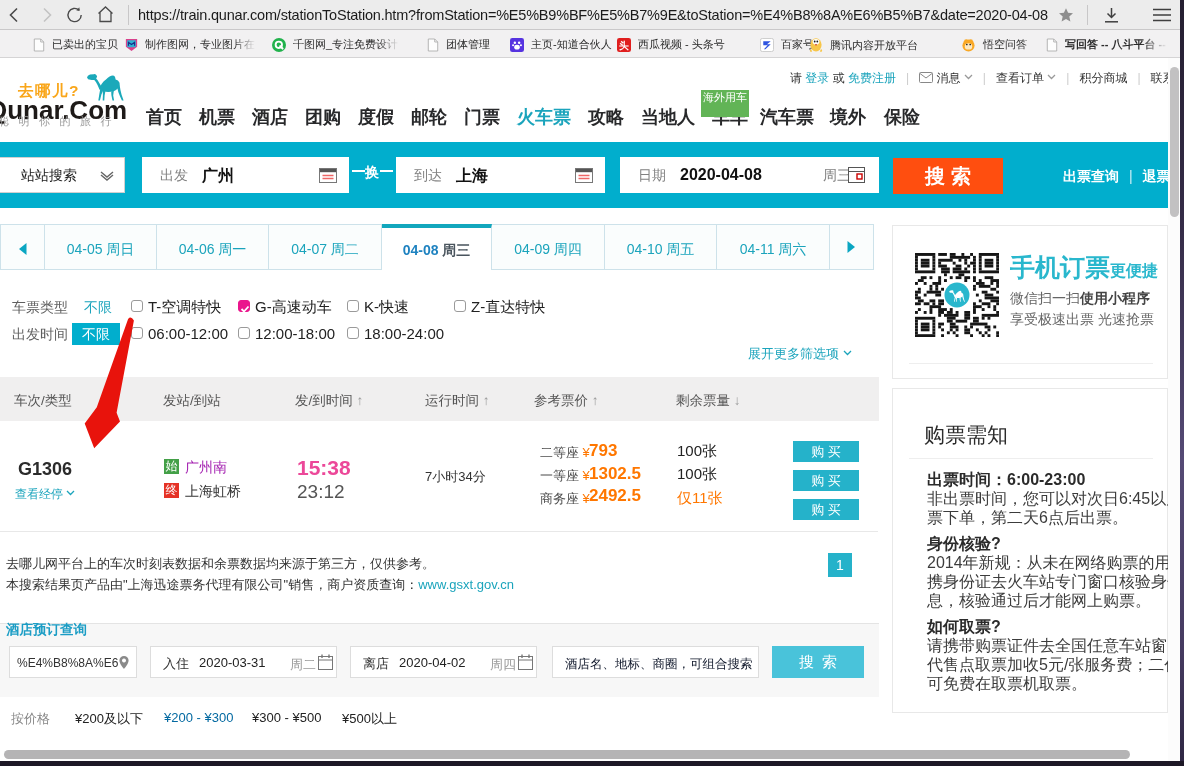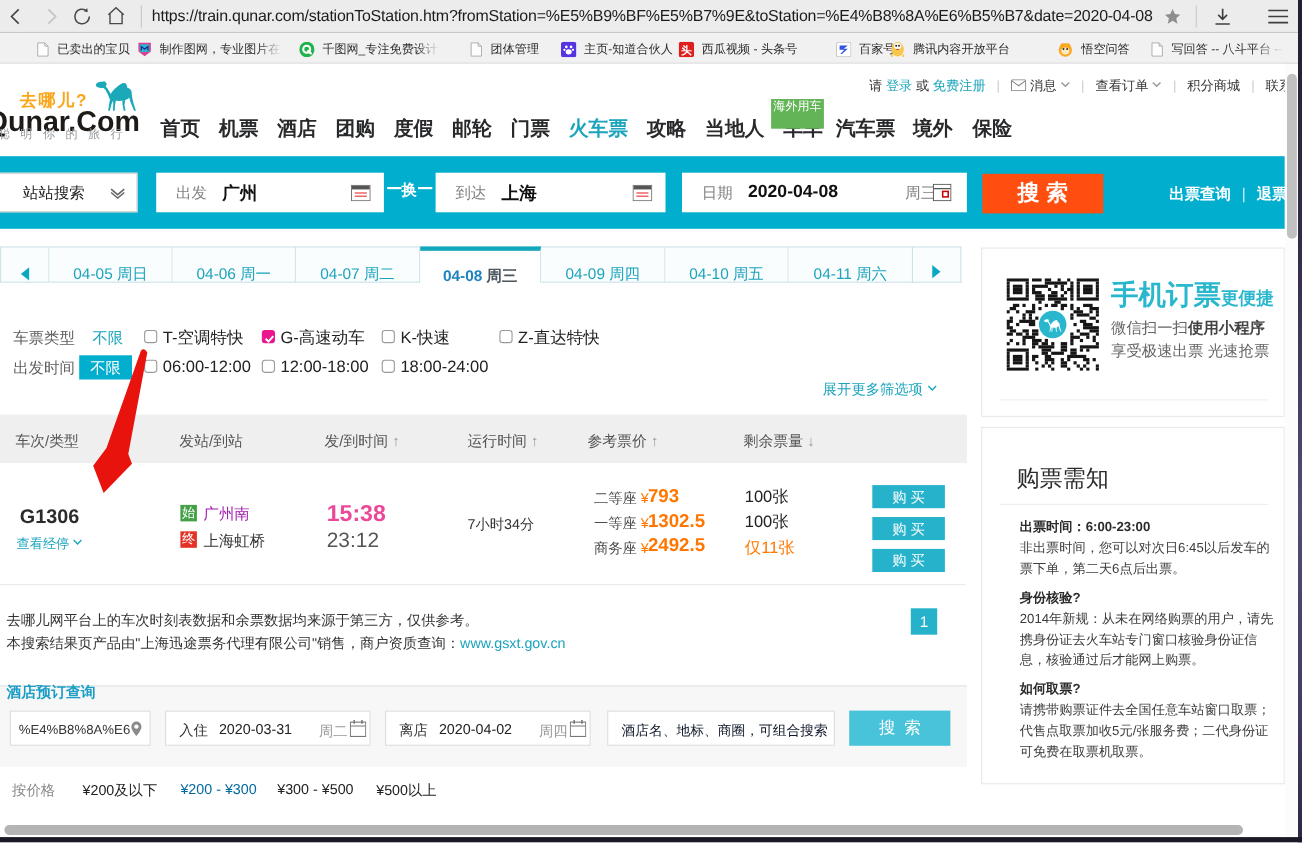--- a/index.html
+++ b/index.html
@@ -23,21 +23,21 @@
 #userbar a { color:#1ba4bc; text-decoration:none; }
 #userbar .sep { color:#ccc; margin:0 10px; }
 #hwyc { position:absolute; left:701px; top:32px; width:48px; height:27px; background:#62b456; color:#fff; font-size:11px; line-height:15px; text-align:center; }
 #tealband { left:0; top:142px; width:1168px; height:66px; background:#01aecd; }
 .sbox { position:absolute; top:157px; height:36px; background:#fff; }
 .slabel { color:#818181; font-size:14px; }
 .sval { color:#111; font-size:16px; font-weight:bold;text-align:right; }
 
 
 #tabs { left:0; top:224px; width:874px; height:49px; }
-.tab { position:absolute; top:0; height:33px; background:#fafdfd; border:1px solid #cde2ea; border-left:none; color:#1ba4bc; font-size:14px; text-align:center; line-height:49px; }
+.tab { position:absolute; top:0; height:46px; background:#fafdfd; border:1px solid #cde2ea; border-left:none; color:#1ba4bc; font-size:14px; text-align:center; line-height:49px; }
 .tab.arr { line-height:44px; }
 .tab.act { background:#fff; border-bottom:none; border-top:4px solid #12a7bd; font-weight:bold; line-height:45px; }
 
 
 .flabel { color:#5f5f5f; font-size:14px; }
 .cb { position:absolute; width:12px; height:12px; border:1px solid #9a9a9a; border-radius:3px; background:#fff; }
 .cb.on { background:#ea168d; border-color:#ea168d; }
 .cbl { position:absolute; font-size:15px; color:#222; }
 .teal { color:#1ba4bc; }
 
@@ -50,21 +50,21 @@
 .price-val { font-size:17px; font-weight:bold; color:#f70; }
 
 
 #hotelsec { left:0; top:623px; width:879px; height:74px; background:#f7f7f7; border-top:1px solid #e4e4e4; }
 .hbox { position:absolute; top:646px; height:32px; background:#fff; border:1px solid #ddd; font-size:13px; }
 
 
 .sidebox { position:absolute; left:892px; width:276px; background:#fff; border:1px solid #e8e8e8; }
 #sb2 { top:388px; height:325px; }
 #sb2 .bt { font-weight:bold; color:#2b2b2b; }
-#sb2 p { font-size:12px; line-height:19px; color:#3c3c3c; white-space:nowrap; }
+#sb2 p { font-size:16px; line-height:19px; color:#3c3c3c; white-space:nowrap; }
 
 
 #vsb { left:1168px; top:58px; width:12px; height:703px; background:#fcfcfc; }
 #vsbthumb { left:1170px; top:67px; width:9px; height:150px; background:#c2c1c2; border-radius:5px; }
 #hsbthumb { left:4px; top:750px; width:1126px; height:9px; background:#b5b4b5; border-radius:5px; }
 #rightstrip { left:1180px; top:0; width:4px; height:766px; background:linear-gradient(180deg,#241e30 0%,#352c48 30%,#554a75 60%,#453a60 85%,#2e2642 100%); }
 #bottomstrip { left:0; top:761px; width:1184px; height:5px; background:#1d1826; }
 </style>
 </head>
 <body>
@@ -147,21 +147,21 @@
           <circle cx="8" cy="8" r="6.5" fill="#f9a825"></circle>
           <ellipse cx="5.5" cy="4" rx="2.3" ry="2.6" fill="#f9a825"></ellipse>
           <ellipse cx="10.5" cy="4" rx="2.3" ry="2.6" fill="#f9a825"></ellipse>
           <ellipse cx="8" cy="9" rx="4" ry="3.4" fill="#fde8c0"></ellipse>
           <circle cx="6.2" cy="7" r="0.9" fill="#222"></circle>
           <circle cx="9.8" cy="7" r="0.9" fill="#222"></circle>
         </svg></span><span style="">悟空问答</span></div>
 <div class="bmitem" style="left:1046px"><span class="ic"><svg width="12" height="14" viewBox="0 0 14 16">
           <path d="M1.5 1 H9 L12.5 4.5 V15 H1.5 Z" fill="#fdfdfd" stroke="#ababab"></path>
           <path d="M9 1 V4.5 H12.5" fill="none" stroke="#ababab"></path>
-        </svg></span><span style="background:linear-gradient(90deg,#2a2a2a 75%,rgba(42,42,42,0.05));-webkit-background-clip:text;color:transparent;">写回答 -- 八斗平台 --</span></div>
+        </svg></span><span style="background:linear-gradient(90deg,#2a2a2a 75%,rgba(42,42,42,0.05));-webkit-background-clip:text;color:transparent;font-weight:bold;">写回答 -- 八斗平台 --</span></div>
 </div>
 
 <div class="abs" id="pagebg"></div>
 <div id="navbar">
   <div id="logo">
     <div style="position:absolute;left:18px;top:23px;font-size:15.5px;font-weight:bold;color:#f9a61a;letter-spacing:1.5px">去哪儿?</div>
     <svg style="position:absolute;left:87px;top:15px" width="37" height="28" viewBox="0 0 37 28">
       <g fill="#1ba9ba">
         <path d="M0 4.6 Q0.3 2.4 3 1.6 L6.8 1.2 Q8.2 0.6 8.7 1.6 Q9.6 2 10.1 3.4 L8.8 6.4 Q6.5 7.6 3.4 6.8 Q0.6 6.8 0 4.6 Z"></path>
         <path d="M7.8 4.2 Q11.2 6.8 13.2 11.5 L15.6 15.5 L12.6 16.8 Q10.8 11.8 8.9 8.9 Q7.2 6.5 5.8 5.8 Z"></path>

